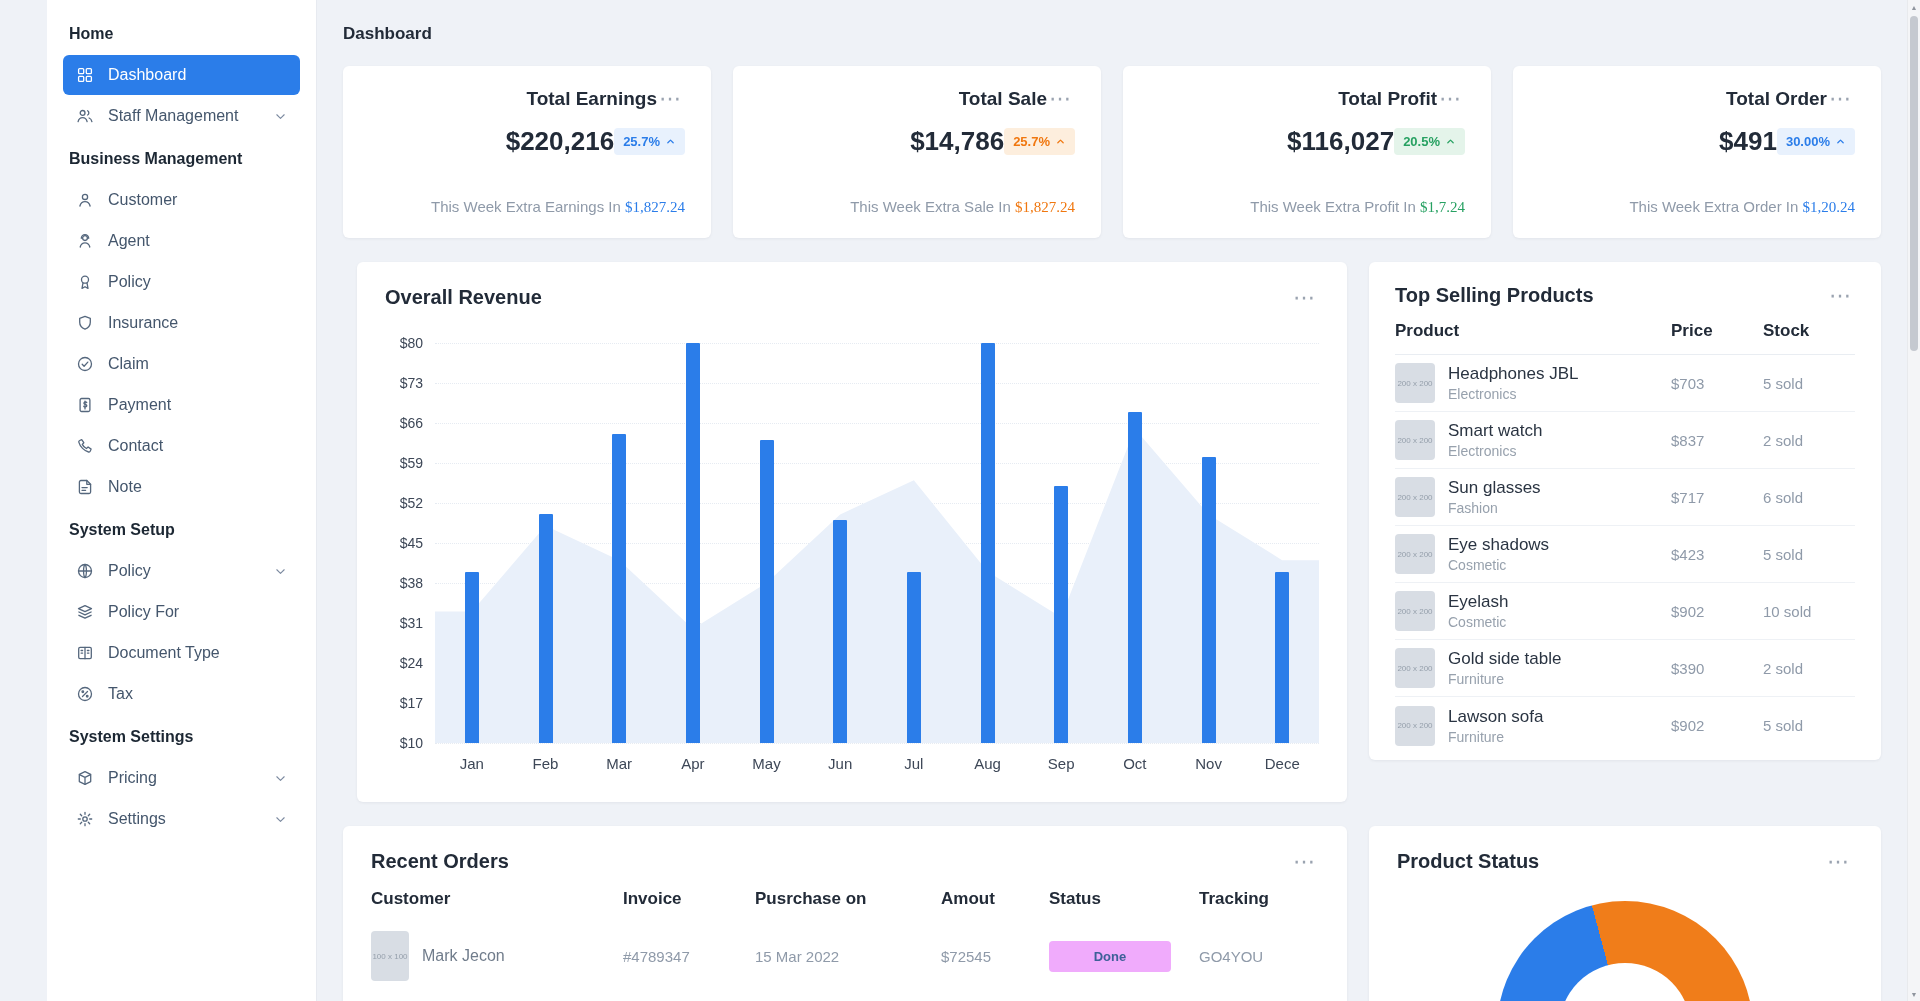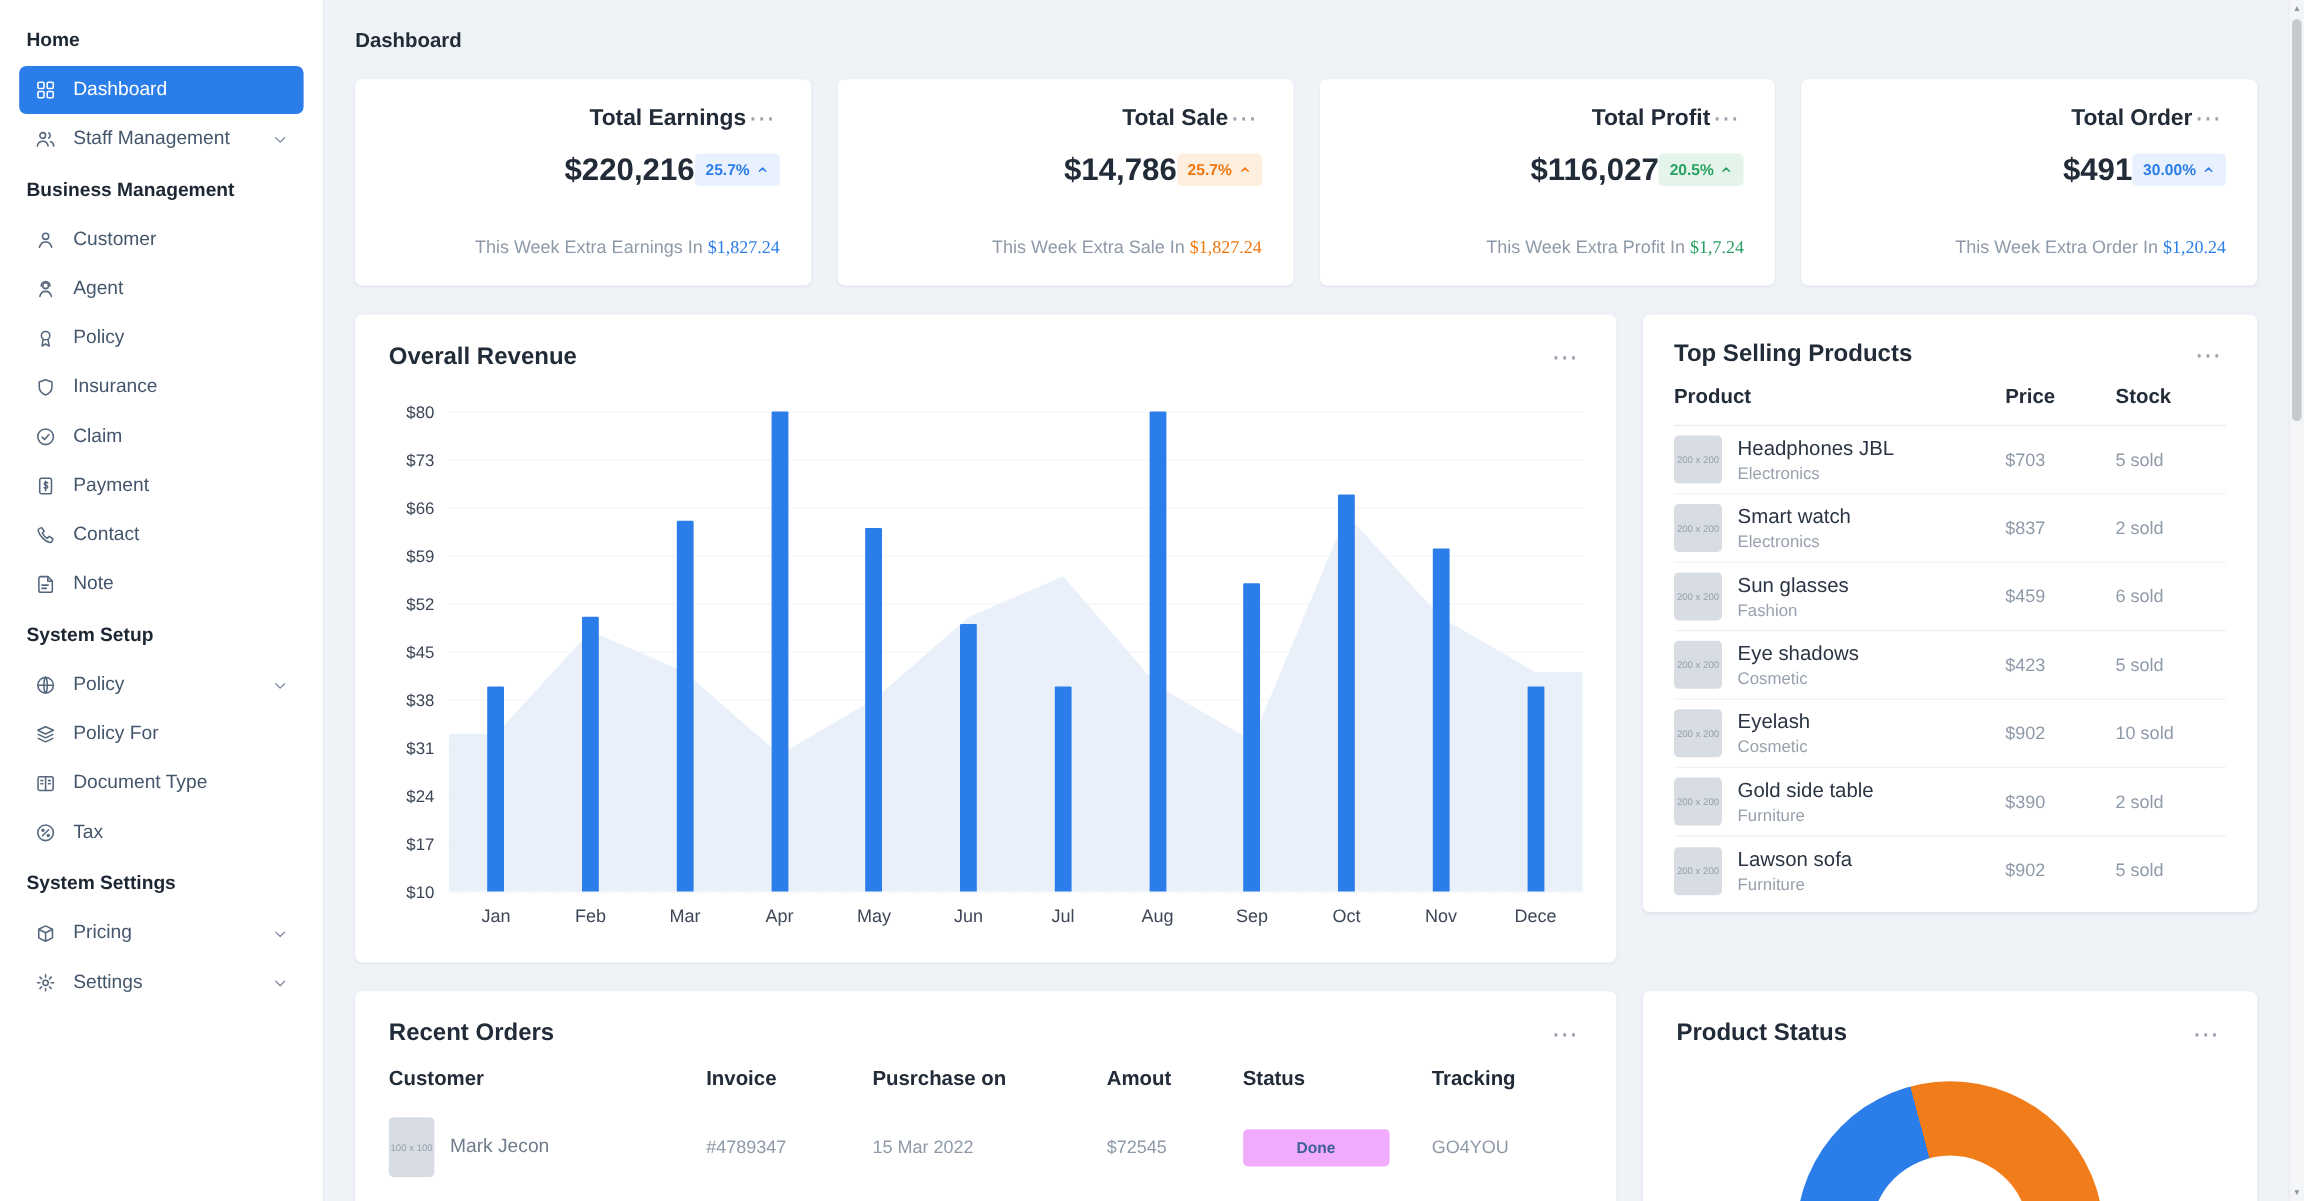--- a/index.html
+++ b/index.html
@@ -1,21 +1,21 @@
 <!DOCTYPE html>
 <html><head>
 <meta charset="utf-8">
 <style>
   * { margin:0; padding:0; box-sizing:border-box; }
   html,body { width:1920px; height:1001px; overflow:hidden; }
   body { font-family:"Liberation Sans", sans-serif; background:#eff2f7; color:#26303e; }
   .app { position:relative; width:1920px; height:1001px; display:flex; }
 
   
-  .sidebar { flex:0 0 270px; width:270px; height:1001px; background:#fff; padding:12px 16px; overflow:hidden; border-right:1px solid #e7eaf0; }
+  .sidebar { flex:0 0 270px; width:270px; height:1001px; background:#fff; padding:12px 16px; overflow:hidden; border-right:1px solid #e7eaf0;margin-left:47px; }
   .sb-header { font-size:16px; font-weight:700; color:#1c2733; padding:13px 6px 11px; }
   .sb-item { display:flex; align-items:center; gap:13px; padding:10px 12px; border-radius:6px; color:#44566c; font-size:16px; cursor:pointer; margin:1px 0; }
   .sb-item.active { background:#2b7de9; color:#fff; }
   .sb-icon { width:20px; height:20px; display:flex; align-items:center; justify-content:center; color:#55677d; flex:0 0 20px; }
   .sb-item.active .sb-icon { color:#fff; }
   .sb-label { white-space:nowrap; }
   .sb-chev { margin-left:auto; color:#7c8aa0; display:flex; align-items:center; }
 
   
   .main { flex:1; padding:18px 39px 0 26px; overflow:hidden; }
@@ -38,21 +38,21 @@
   .badge-caret { display:flex; align-items:center; }
   .progress { height:7px; border-radius:4px; background:var(--track); margin-top:15px; overflow:hidden; }
   .progress-fill { height:100%; border-radius:4px; background:var(--accent); }
   .stat-note { margin-top:auto; font-size:15px; color:#8f9aa9; }
   .stat-note .amt { color:var(--accent);font-family:Liberation Serif, serif; }
 
   
   .grid-row { display:grid; grid-template-columns:1fr 512px; gap:22px; margin-top:24px; align-items:start; }
 
   
-  .revenue-card { padding:24px 28px; height:540px; }
+  .revenue-card { padding:24px 28px; height:540px;margin-left:14px; }
   .chart { display:flex; margin-top:34px; }
   .y-axis { flex:0 0 50px; width:50px; position:relative; height:400px; }
   .y-tick { position:absolute; right:12px; transform:translateY(-50%); font-size:14px; color:#3d4757; }
   .plot { flex:1; position:relative; height:400px; }
   .gridline { position:absolute; left:0; right:0; border-top:1px dotted #e6ebf2; }
   .grid-layer, .area-svg, .bars { position:absolute; inset:0; }
   .area-svg { width:100%; height:100%; }
   .bars { display:flex; }
   .bar-slot { flex:1; display:flex; align-items:flex-end; justify-content:center; }
   .bar { width:14px; border-radius:1px 1px 0 0; }
@@ -493,21 +493,21 @@
               <div class="pt-stock">2 sold</div>
             </div>
             <div class="pt-row">
               <div class="pt-prod">
                 <div class="thumb">200 x 200</div>
                 <div>
                   <div class="pt-name">Sun glasses</div>
                   <div class="pt-cat">Fashion</div>
                 </div>
               </div>
-              <div class="pt-price">$459</div>
+              <div class="pt-price">$717</div>
               <div class="pt-stock">6 sold</div>
             </div>
             <div class="pt-row">
               <div class="pt-prod">
                 <div class="thumb">200 x 200</div>
                 <div>
                   <div class="pt-name">Eye shadows</div>
                   <div class="pt-cat">Cosmetic</div>
                 </div>
               </div>

